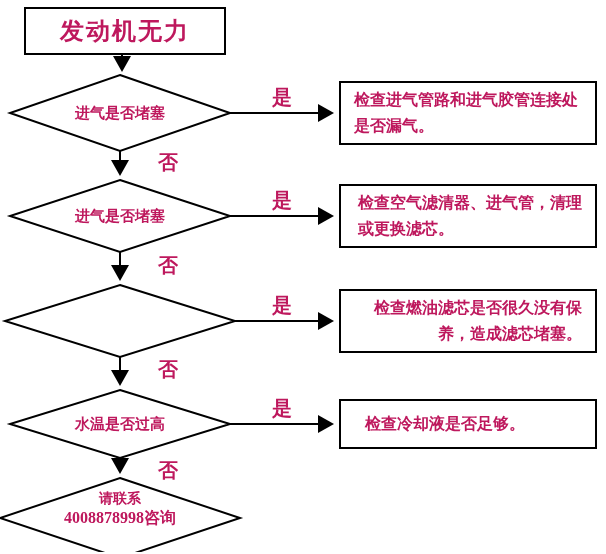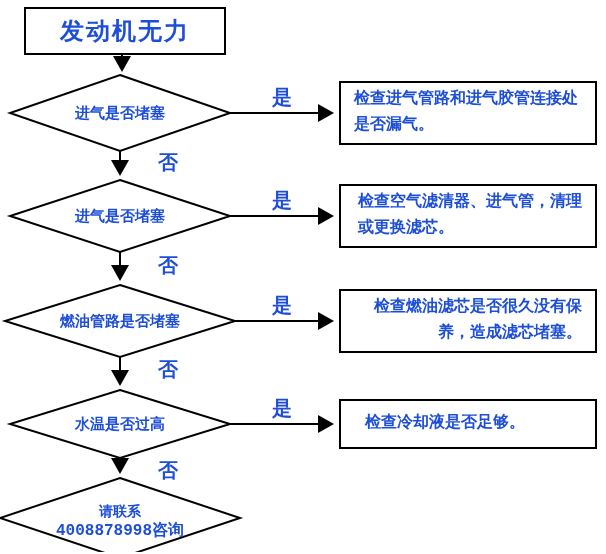--- a/index.html
+++ b/index.html
@@ -1,36 +1,36 @@
 <!DOCTYPE html>
 <html><head>
 <meta charset="utf-8">
 <style>
   html,body{margin:0;padding:0;background:#ffffff;}
   .canvas{
     position:relative;
     width:606px;height:552px;
     background:#ffffff;
-    font-family:Liberation Mono, monospace;
-    color:#1d4ed8;
+    font-family:Liberation Serif, serif;
+    color:#be185d;
     overflow:hidden;
   }
   svg.layer{position:absolute;left:0;top:0;}
   .shape{fill:#ffffff;stroke:#000000;stroke-width:2;}
   .edge{stroke:#000000;stroke-width:2;}
   .txt{position:absolute;display:flex;align-items:center;justify-content:center;text-align:center;}
   .start-label{font-size:24px;font-weight:bold;letter-spacing:2px;}
   .decision-label{font-size:15px;font-weight:bold;}
   .yesno{position:absolute;font-size:20px;font-weight:bold;}
   .action-box{
     position:absolute;display:flex;align-items:center;
     font-size:16px;font-weight:bold;line-height:1.6;
     text-align:left;padding:2px 14px;box-sizing:border-box;
   }
-  .contact{position:absolute;text-align:center;font-weight:bold;margin-top:13px;}
+  .contact{position:absolute;text-align:center;font-weight:bold;}
   .contact .l1{font-size:14px;line-height:1.3;}
   .contact .l2{font-size:16px;line-height:1.3;}
 </style>
 </head>
 <body>
 
 <div class="canvas">
 
   <svg class="layer" width="606" height="554" viewBox="0 0 606 554">
     <defs>
@@ -70,21 +70,20 @@
   <div class="txt decision-label" style="left:10px;top:75px;width:220px;height:76px;">进气是否堵塞</div>
   <div class="yesno" style="left:272px;top:84px;">是</div>
   <div class="yesno" style="left:158px;top:149px;">否</div>
   <div class="action-box" style="left:340px;top:82px;width:256px;height:62px;">检查进气管路和进气胶管连接处是否漏气。</div>
 
   <div class="txt decision-label" style="left:10px;top:180px;width:220px;height:72px;">进气是否堵塞</div>
   <div class="yesno" style="left:272px;top:187px;">是</div>
   <div class="yesno" style="left:158px;top:252px;">否</div>
   <div class="action-box" style="left:344px;top:185px;width:256px;height:62px;">检查空气滤清器、进气管，清理或更换滤芯。</div>
 
-  <div class="txt decision-label" style="left:5px;top:285px;width:230px;height:72px;">燃油管路是否堵塞</div>
   <div class="yesno" style="left:272px;top:292px;">是</div>
   <div class="yesno" style="left:158px;top:356px;">否</div>
   <div class="action-box" style="left:340px;top:290px;width:256px;height:62px;text-align:right;">检查燃油滤芯是否很久没有保养，造成滤芯堵塞。</div>
 
   <div class="txt decision-label" style="left:10px;top:390px;width:220px;height:68px;">水温是否过高</div>
   <div class="yesno" style="left:272px;top:395px;">是</div>
   <div class="yesno" style="left:158px;top:457px;">否</div>
   <div class="action-box" style="left:351px;top:400px;width:256px;height:48px;">检查冷却液是否足够。</div>
 
   <div class="contact" style="left:10px;top:490px;width:220px;">

